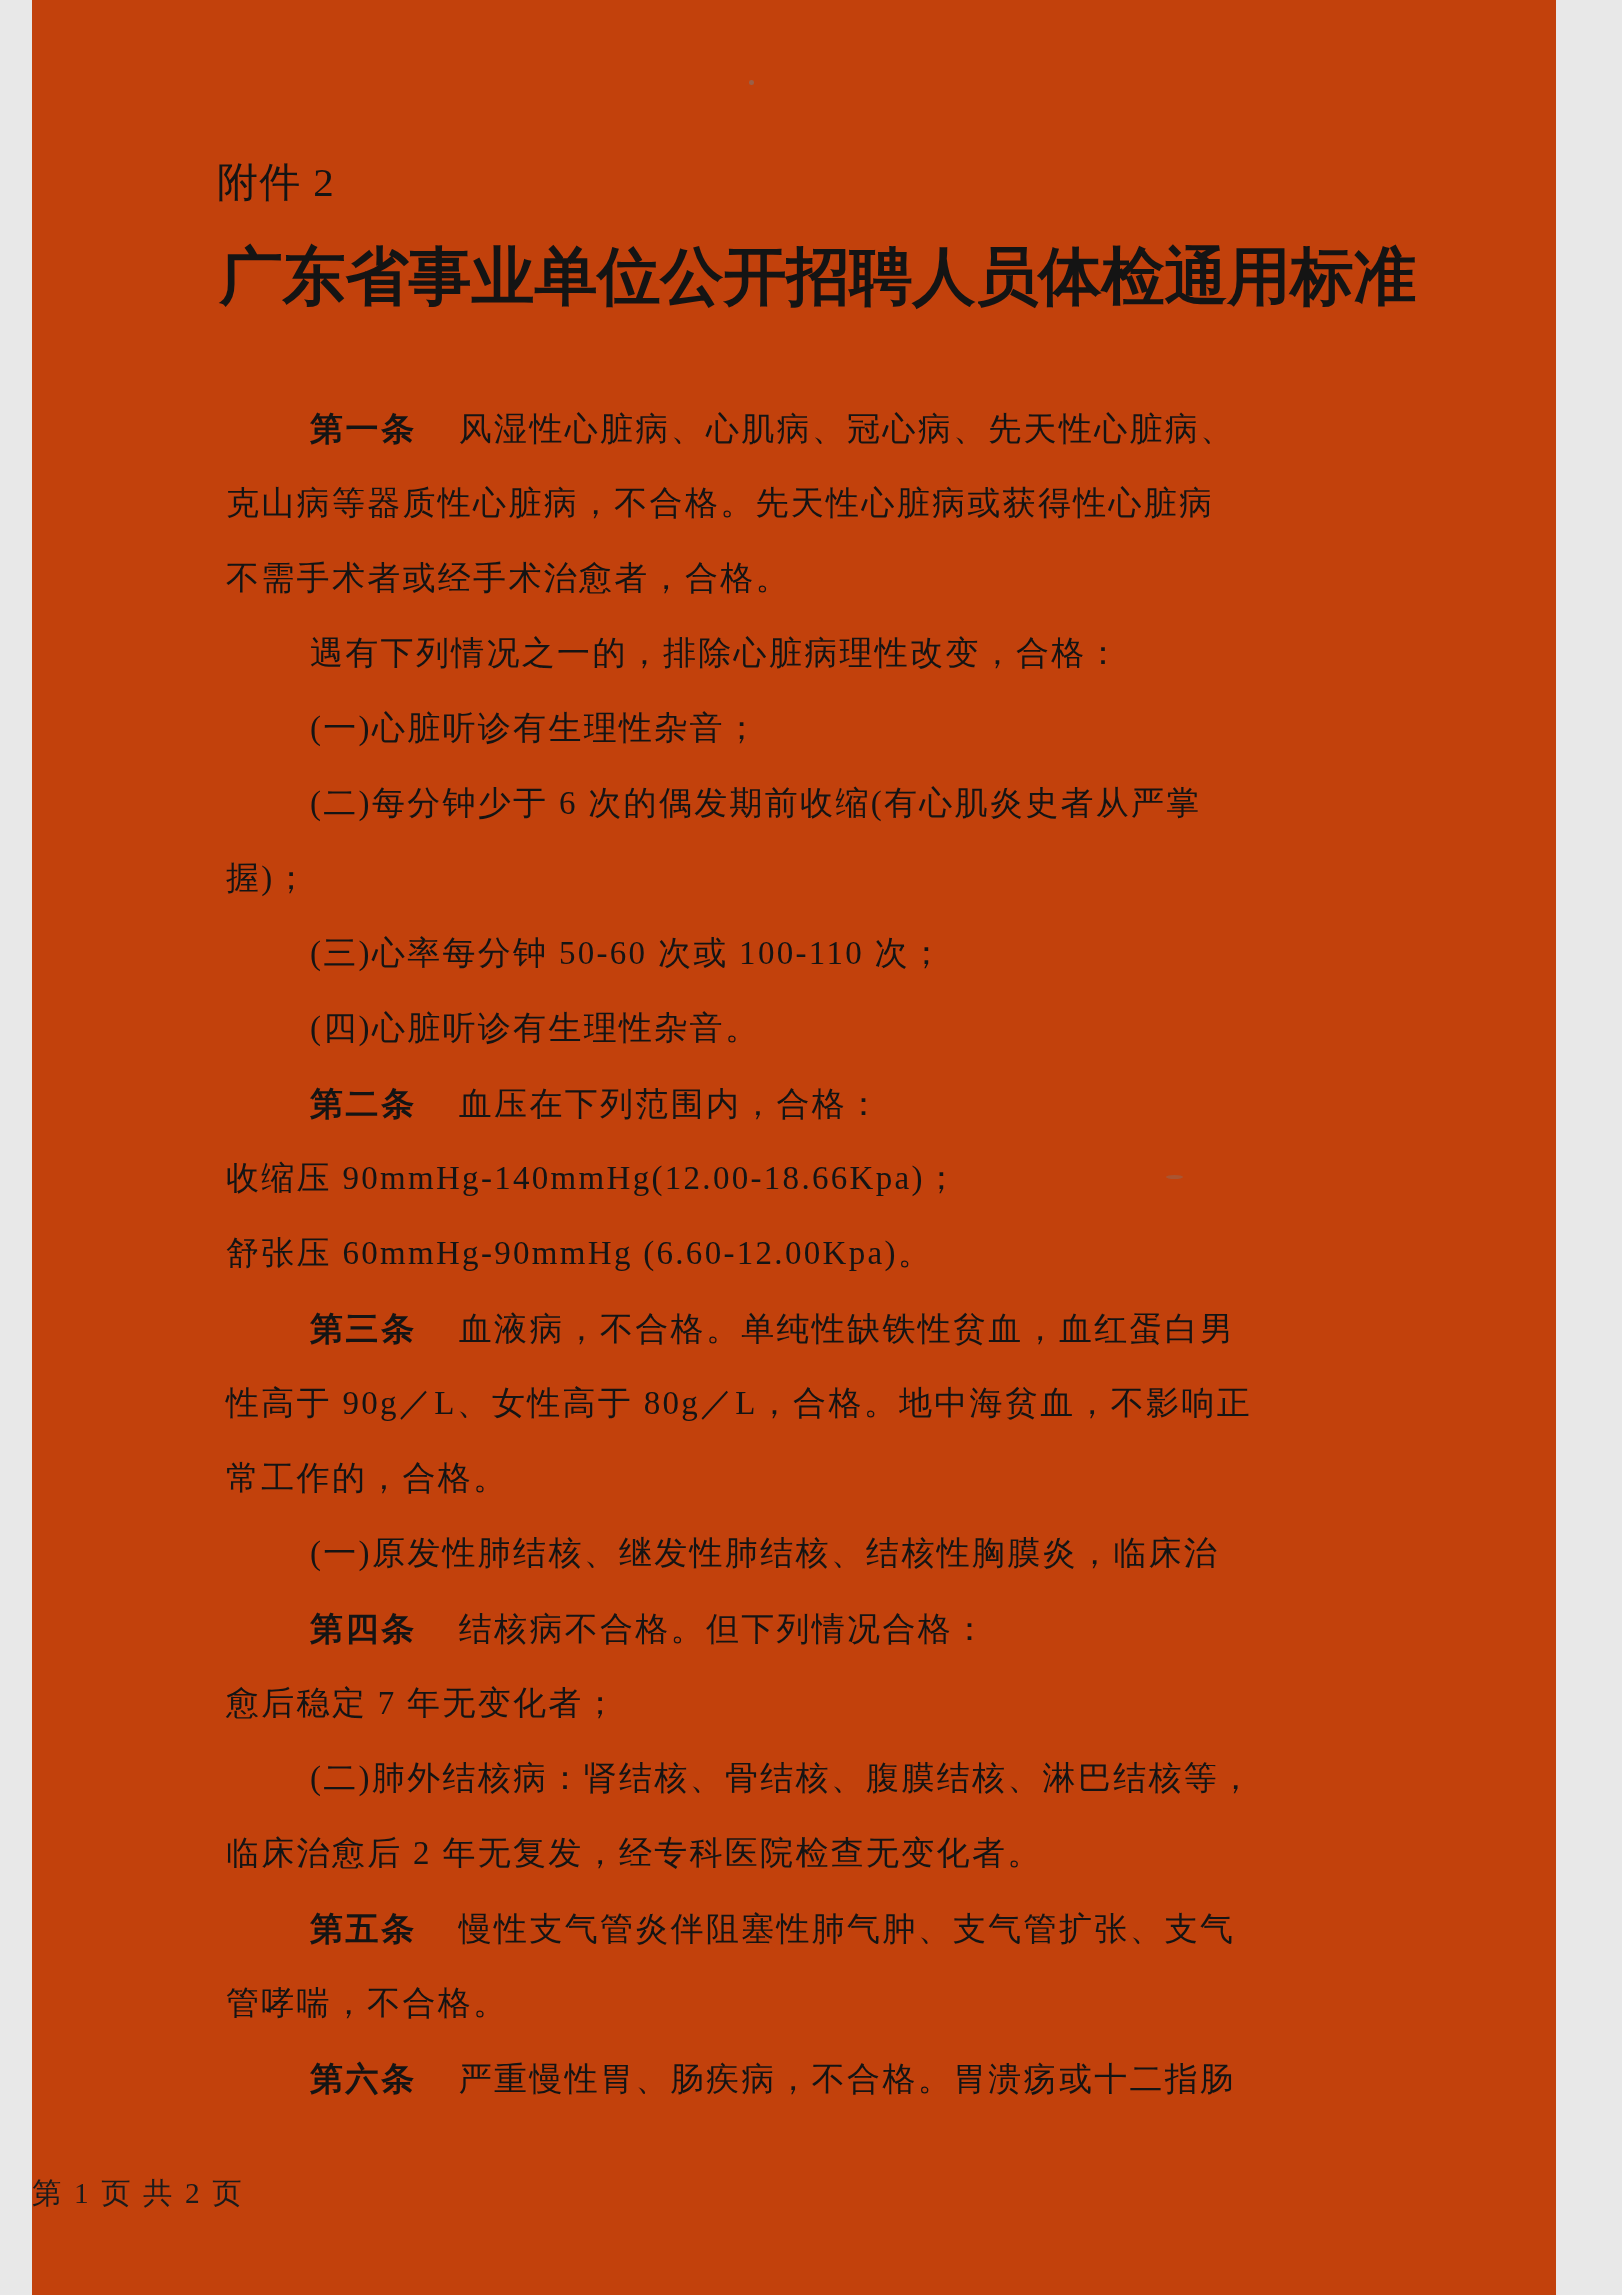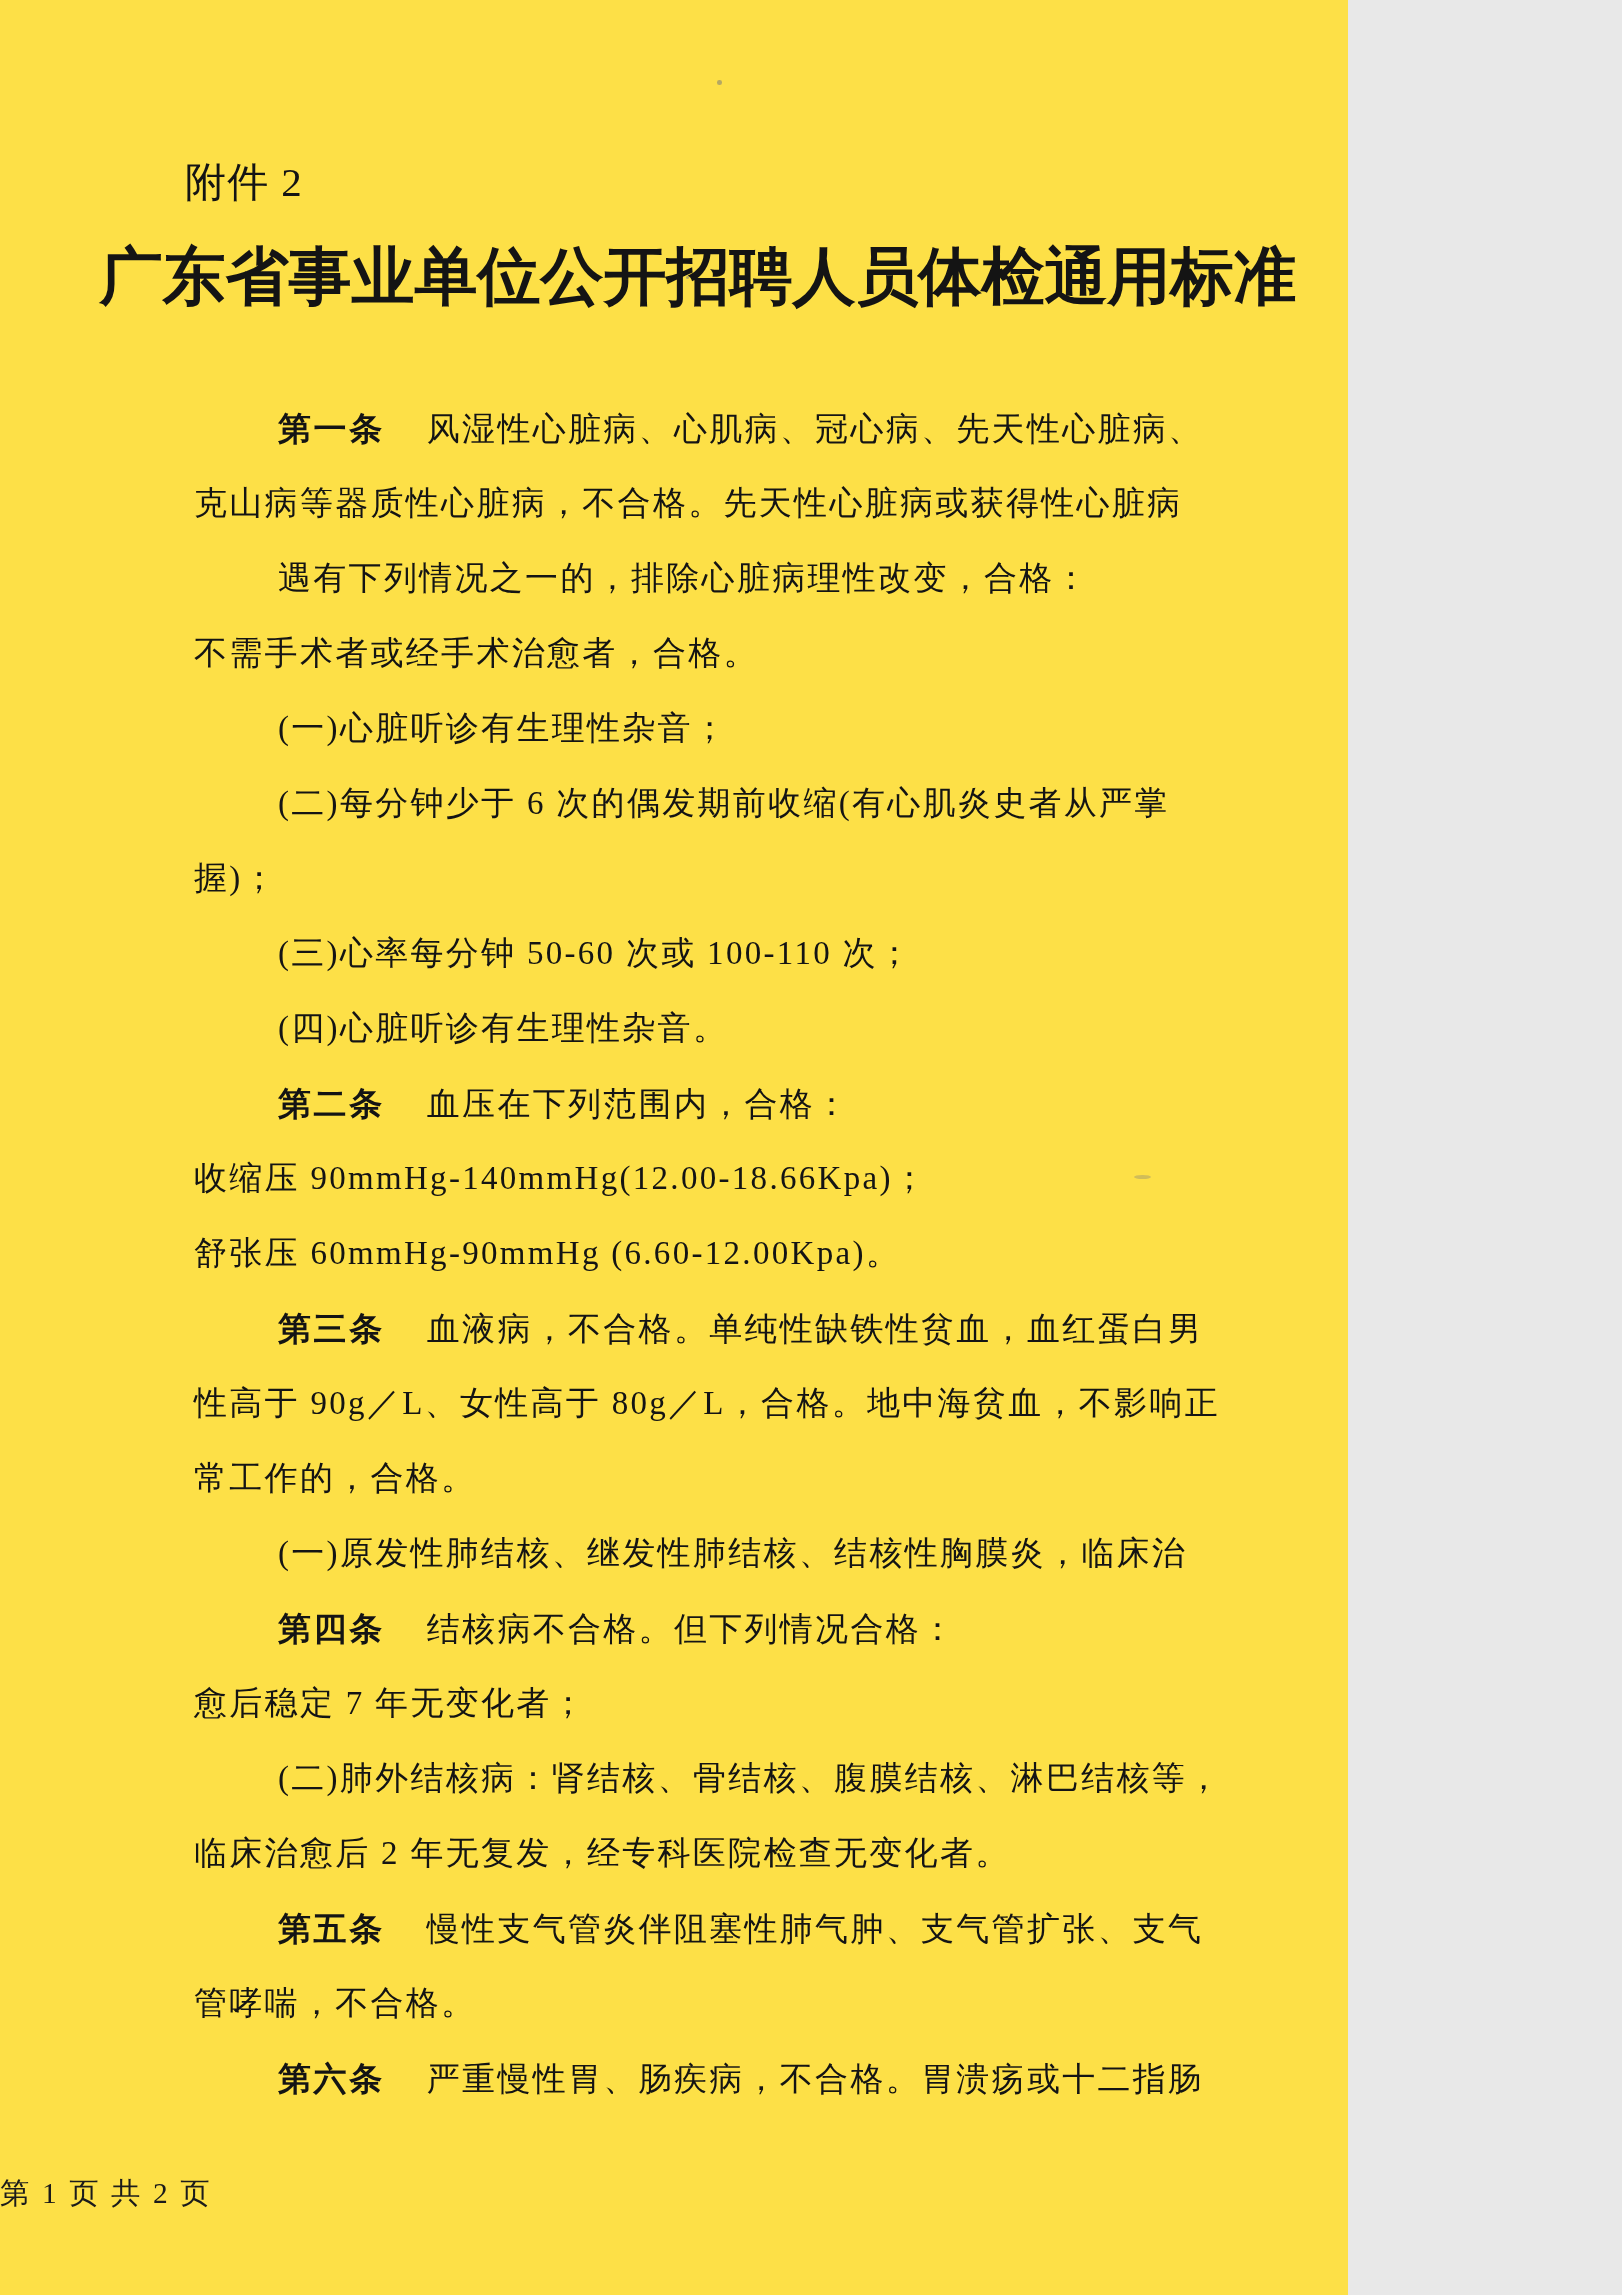--- a/index.html
+++ b/index.html
@@ -1,23 +1,24 @@
 <!DOCTYPE html>
 <html style="font-size:10.5px"><head>
 <meta charset="utf-8">
 <style>
   html, body { margin: 0; padding: 0; background: #e8e8e8; }
   .page {
     position: relative;
-    width: 1348px;
+    width: 1524px;
     height: 2295px;
-    background: #fde047;
+    background: #c2410c;
     font-family: "Liberation Serif", serif;
     color: #141414;
     overflow: hidden;
+    margin-left: 32px;
   }
   .attachment {
     position: absolute;
     left: 185px;
     top: 157px;
     font-size: 41px;
     line-height: 51px;
     letter-spacing: 1.3px;
   }
   .title {
@@ -86,22 +87,22 @@
   <span class="speck s3"></span>
   <span class="speck s4"></span>
 
   <div class="attachment">附件 2</div>
 
   <h1 class="title">广东省事业单位公开招聘人员体检通用标准</h1>
 
   <div class="doc-body" id="doc-body">
       <div class="line indent"><span class="article-no">第一条</span><span>风湿性心脏病、心肌病、冠心病、先天性心脏病、</span></div>
       <div class="line"><span>克山病等器质性心脏病，不合格。先天性心脏病或获得性心脏病</span></div>
+      <div class="line"><span>不需手术者或经手术治愈者，合格。</span></div>
       <div class="line indent"><span>遇有下列情况之一的，排除心脏病理性改变，合格：</span></div>
-      <div class="line"><span>不需手术者或经手术治愈者，合格。</span></div>
       <div class="line indent"><span>(一)心脏听诊有生理性杂音；</span></div>
       <div class="line indent"><span>(二)每分钟少于 6 次的偶发期前收缩(有心肌炎史者从严掌</span></div>
       <div class="line"><span>握)；</span></div>
       <div class="line indent"><span>(三)心率每分钟 50-60 次或 100-110 次；</span></div>
       <div class="line indent"><span>(四)心脏听诊有生理性杂音。</span></div>
       <div class="line indent"><span class="article-no">第二条</span><span>血压在下列范围内，合格：</span></div>
       <div class="line"><span>收缩压 90mmHg-140mmHg(12.00-18.66Kpa)；</span></div>
       <div class="line"><span>舒张压 60mmHg-90mmHg (6.60-12.00Kpa)。</span></div>
       <div class="line indent"><span class="article-no">第三条</span><span>血液病，不合格。单纯性缺铁性贫血，血红蛋白男</span></div>
       <div class="line"><span>性高于 90g／L、女性高于 80g／L，合格。地中海贫血，不影响正</span></div>

